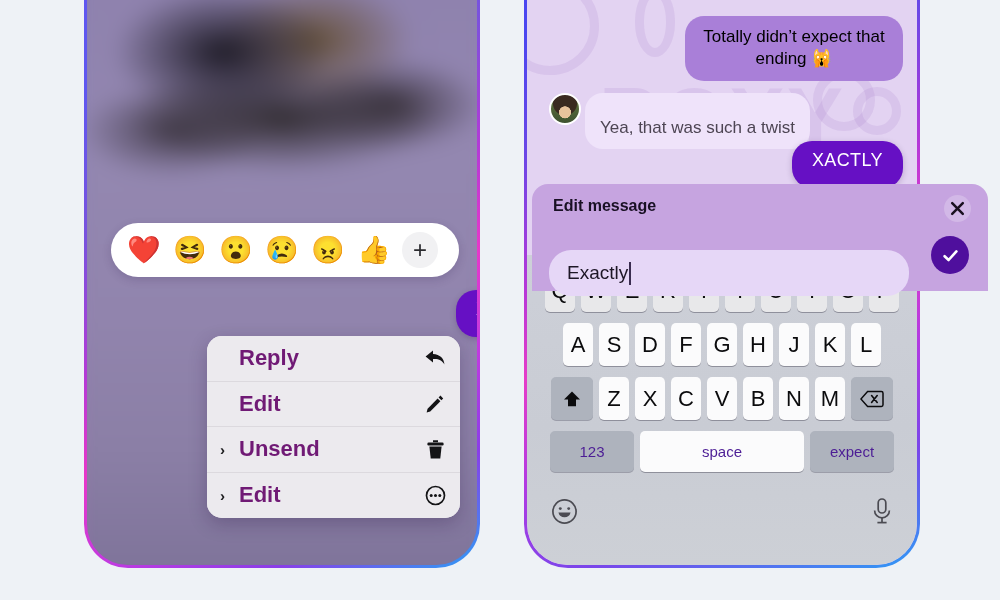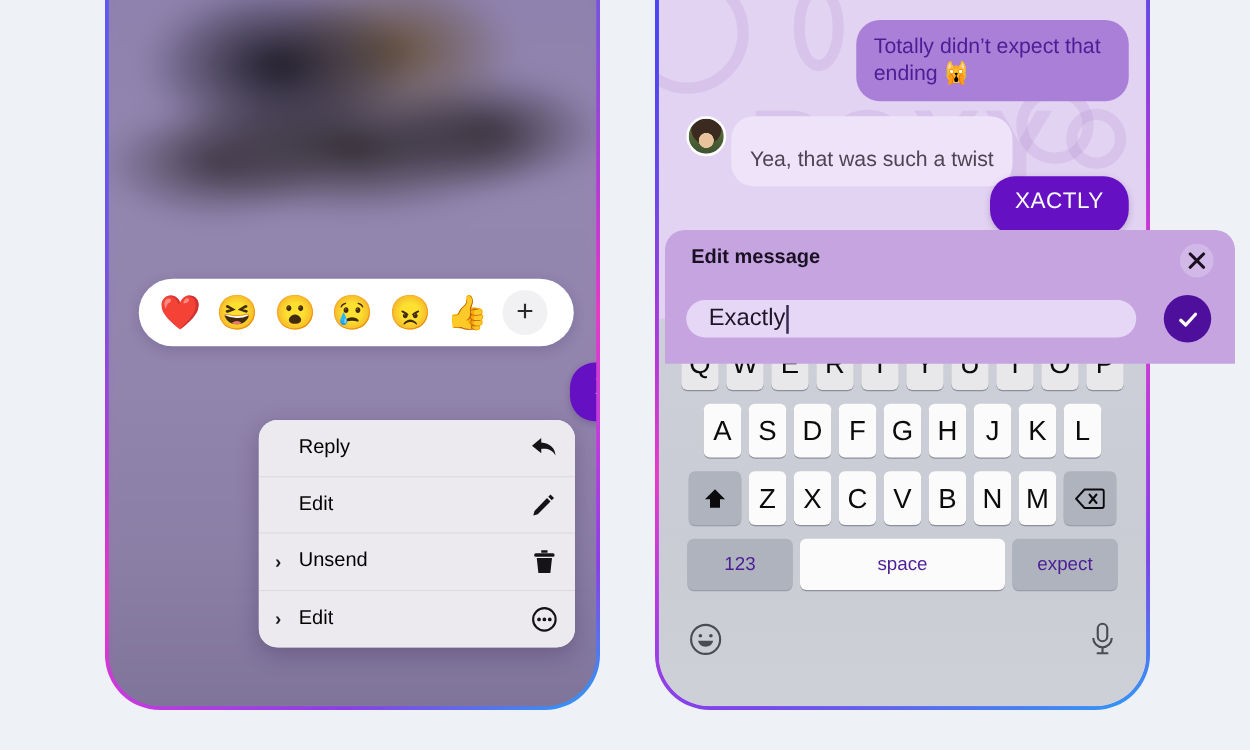--- a/index.html
+++ b/index.html
@@ -151,42 +151,44 @@
     cursor: pointer;
   }
   .cm-item:last-child { border-bottom: none; }
   .cm-chev {
     width: 15px; font-size: 15px; color: #1c1c1e;
     font-weight: 600; margin-right: 2px;
     display: flex; align-items: center;
   }
   .cm-chev.empty { visibility: hidden; }
   .cm-label {
-    flex: 1; font-size: 16px; color: #000000;
+    flex: 1; font-size: 22px; color: #701a75;
     padding-left: 2px;
+    font-weight: bold;
   }
   .cm-icon {
     width: 22px; height: 22px;
     display: flex; align-items: center; justify-content: center;
     color: #141416;
   }
 
   
   .bubble {
     position: absolute;
     border-radius: 19px;
     font-size: 17px;
     line-height: 22px;
     padding: 10px 14px 11px;
   }
   #bubble-out-1 {
     right: 14px; top: 57px;
     max-width: 218px;
     background: #a97fd8;
-    color: #4c1d95;
+    color: #000000;
+    text-align: center;
   }
   #bubble-in-1 {
     left: 58px; top: 134px;
     background: #efe3fa;
     color: #4d4553;
     border-radius: 18px;
     padding: 24px 15px 10px;
     white-space: nowrap;
   }
   #avatar {
@@ -222,22 +224,22 @@
     position: absolute;
     right: 17px; top: 11px;
     width: 27px; height: 27px;
     border-radius: 50%;
     background: rgba(255,255,255,0.22);
     display: flex; align-items: center; justify-content: center;
     cursor: pointer;
   }
   #edit-input-wrap {
     position: absolute;
-    left: 17px; top: 56px;
-    width: 360px; height: 30px;
+    left: 17px; top: 66px;
+    width: 360px; height: 46px;
     background: #e6d7f7;
     border-radius: 22px;
     display: flex; align-items: center;
     padding: 0 18px;
   }
   #edit-input-text {
     font-size: 19px; color: #1d1626;
     position: relative;
   }
   .caret {

